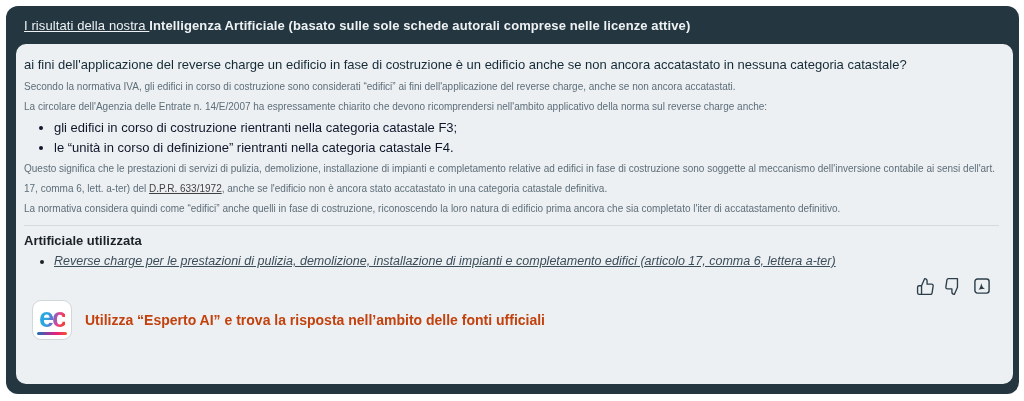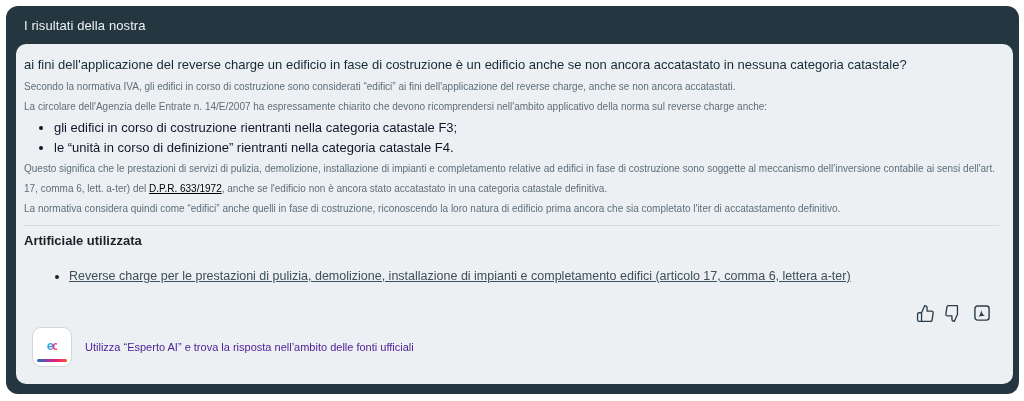--- a/index.html
+++ b/index.html
@@ -5,69 +5,70 @@
   * { margin:0; padding:0; box-sizing:border-box; }
   html,body { width:1024px; height:401px; background:#ffffff; overflow:hidden;
     font-family:"Liberation Sans","DejaVu Sans",sans-serif; }
 
   .card { position:absolute; left:6px; top:6px; width:1013px; height:388px;
     background:#24363f; border-radius:12px; }
 
   .card-header { height:38px; display:flex; align-items:center; padding:0 18px;
     color:#eef2f4; font-size:13px; letter-spacing:.1px; }
   .card-header b { font-weight:700; }
-  .card-header .pre { white-space:pre; }
+  .card-header .pre { white-space:pre;text-decoration:underline; }
 
   .panel { margin:0 6px 10px 10px; height:340px; background:#edf0f3;
     border-radius:10px; padding:11px 14px 8px 8px; overflow:hidden; }
 
   .question { color:#142b36; font-weight:400; font-size:13px; line-height:20px;
     margin-bottom:2px; }
 
   .body-text { color:#5d6e79; font-size:10px; line-height:20px; }
   p.body-text { margin:0; }
 
   ul.answer-list { margin:1px 0; padding-left:30px; }
   ul.answer-list li { color:#0f172a; font-size:13px; line-height:20px; }
 
-  a.inline-link { color:#000000; text-decoration:underline; }
+  a.inline-link { color:#404040; text-decoration:underline; }
 
   .divider { border:none; border-top:1px solid #d7dadd; margin:6px 0 5px 0; }
 
   .knowledge-title { color:#1b2227; font-weight:700; font-size:13px; line-height:20px; }
-  ul.knowledge-list { margin:15px; padding-left:30px; }
+  ul.knowledge-list { margin:0; padding-left:30px;font-style:italic; }
   ul.knowledge-list li { color:#1b2227; font-size:12.5px; line-height:20px; }
   a.knowledge-link { color:#3c4e59; text-decoration:underline; }
 
   .actions { display:flex; justify-content:flex-end; align-items:center;
     gap:7px; margin:3px 6px 2px 0; height:24px; }
   .icon-btn { background:transparent; border:none; cursor:pointer; padding:1px;
     display:flex; align-items:center; justify-content:center; }
   .icon-btn svg { display:block; }
 
   .footer { display:flex; align-items:center; gap:13px; margin:1px 0 0 8px; }
   .logo { width:40px; height:40px; background:#ffffff; border:1px solid #d2d7da;
     border-radius:9px; position:relative; display:flex; align-items:center;
     justify-content:center; cursor:pointer; overflow:hidden; }
-  .logo-text { font-size:13px; font-weight:700; letter-spacing:-2px;
+  .logo-text { font-size:27px; font-weight:700; letter-spacing:-2px;
     margin-top:-4px;
     background:linear-gradient(105deg,#2aa7e0 35%,#6a6ccc 52%,#e9418c 70%,#ee4136 88%);
     -webkit-background-clip:text; background-clip:text; color:transparent; }
   .logo-bar { position:absolute; left:4px; right:4px; bottom:4px; height:3px;
     border-radius:2px;
     background:linear-gradient(90deg,#1b75bc,#8a3f9e,#ed1e79,#f15a29); }
-  a.cta { color:#4c1d95; font-weight:400; font-size:11px; text-decoration:none; }
+  a.cta { color:#c2410c; font-weight:700; font-size:14px; text-decoration:none; }
 </style>
 </head>
 <body>
 
 <div class="card">
 
   <div class="card-header">
     <span class="pre">I risultati della nostra </span>
+      <b>Intelligenza Artificiale (basato sulle sole schede autorali comprese nelle licenze attive)</b>
   </div>
 
   <div class="panel">
 
     <div class="question">ai fini dell'applicazione del reverse charge un edificio in fase di costruzione è un edificio anche se non ancora accatastato in nessuna categoria catastale?</div>
 
     <p class="body-text">Secondo la normativa IVA, gli edifici in corso di costruzione sono considerati “edifici” ai fini dell'applicazione del reverse charge, anche se non ancora accatastati.</p>
     <p class="body-text">La circolare dell'Agenzia delle Entrate n. 14/E/2007 ha espressamente chiarito che devono ricomprendersi nell'ambito applicativo della norma sul reverse charge anche:</p>
 
     <ul class="answer-list">

